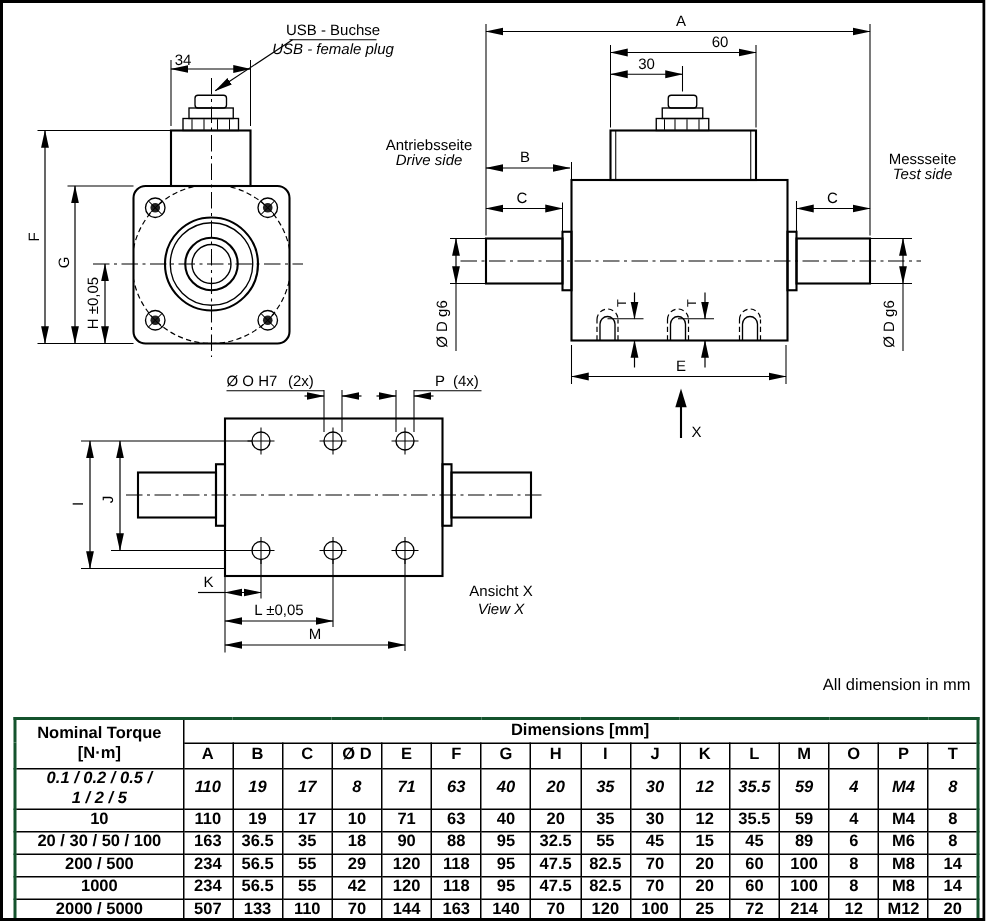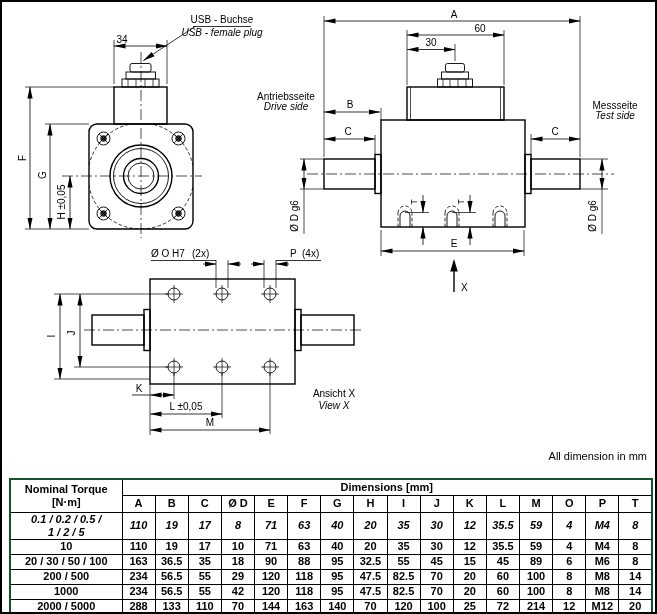--- a/index.html
+++ b/index.html
@@ -382,21 +382,21 @@
           <td>70</td>
           <td>20</td>
           <td>60</td>
           <td>100</td>
           <td>8</td>
           <td>M8</td>
           <td>14</td>
         </tr>
         <tr>
           <td>2000 / 5000</td>
-          <td>288</td>
+          <td>507</td>
           <td>133</td>
           <td>110</td>
           <td>70</td>
           <td>144</td>
           <td>163</td>
           <td>140</td>
           <td>70</td>
           <td>120</td>
           <td>100</td>
           <td>25</td>

